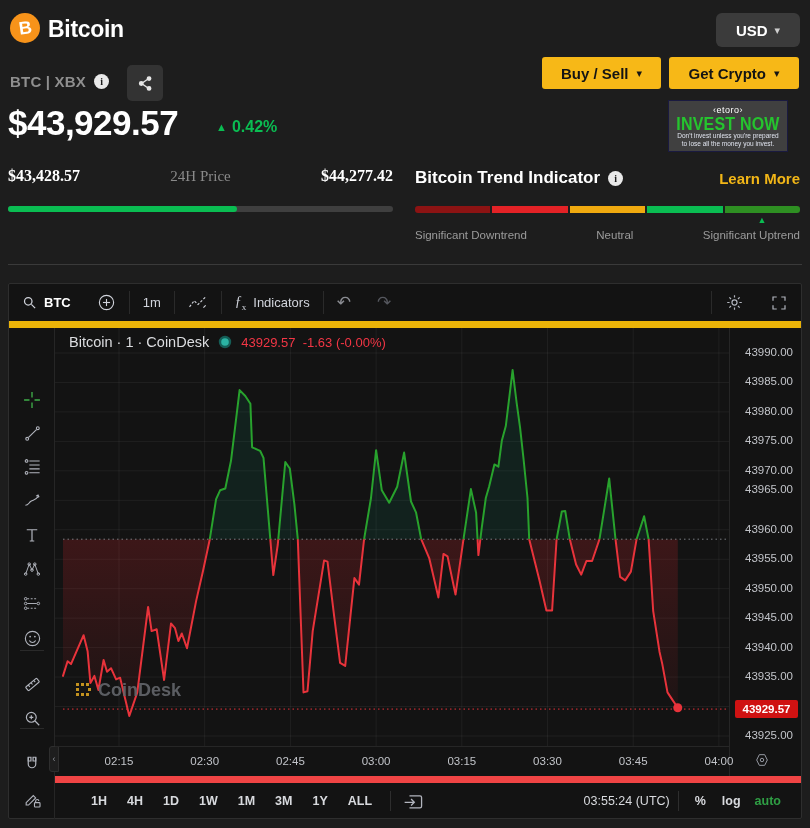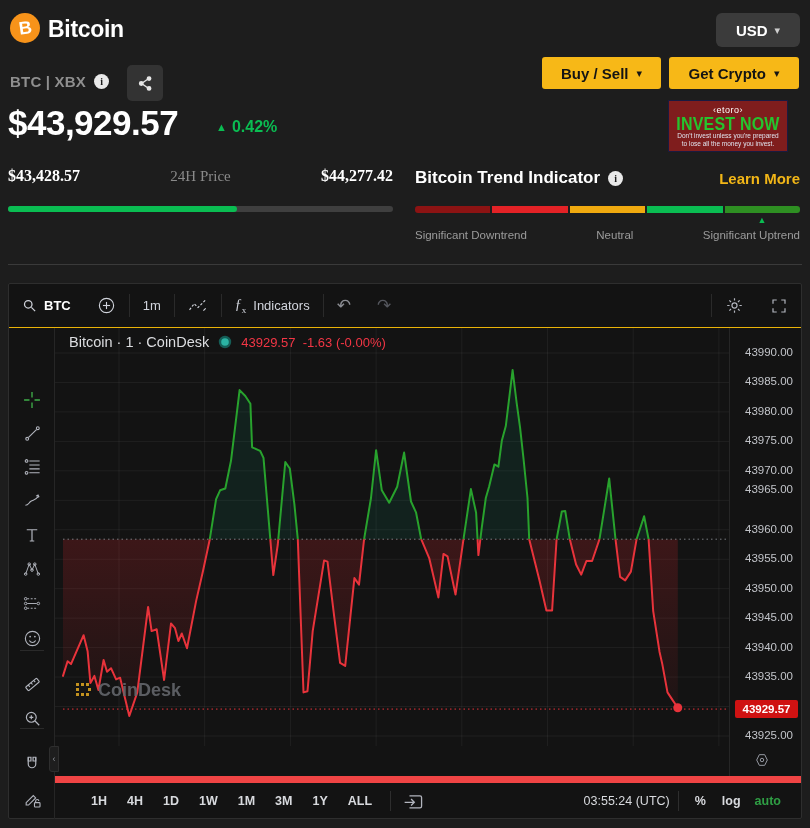--- a/index.html
+++ b/index.html
@@ -25,21 +25,21 @@
   .yellow-btn { position:absolute; top:57px; height:32px; background:#f7b817; border-radius:3px; color:#141414;
     font-size:15px; font-weight:bold; display:flex; align-items:center; justify-content:center; gap:8px; cursor:pointer; }
   .yellow-btn .caret { color:#141414; }
   #buy-sell { left:542px; width:119px; }
   #get-crypto { left:669px; width:130px; }
   .big-price { position:absolute; left:8px; top:103px; font-size:35px; font-weight:bold; letter-spacing:-.5px; }
   .price-change { position:absolute; left:216px; top:118px; color:#0abd52; font-size:16px; font-weight:bold; display:flex; align-items:center; gap:5px; }
   .price-change .tri { font-size:11px; }
 
   
-  .ad { position:absolute; left:668px; top:100px; width:120px; height:52px; background:#7f1d1d; border:1px solid #1a1a40;
+  .ad { position:absolute; left:668px; top:100px; width:120px; height:52px; background:#404040; border:1px solid #1a1a40;
     display:flex; flex-direction:column; align-items:center; justify-content:center; cursor:pointer; }
   .ad-brand { font-size:9px; color:#fff; letter-spacing:.5px; }
   .ad-headline { font-size:16px; font-weight:bold; color:#25c42e; letter-spacing:.2px; line-height:17px; transform:scaleY(1.15); }
   .ad-disc { font-size:6.5px; color:#dfe3ee; line-height:8px; text-align:center; }
 
   
   .range-labels { position:absolute; left:8px; top:167px; width:385px; display:flex; justify-content:space-between; align-items:baseline;font-family:Liberation Serif, serif; }
   .range-low,.range-high { font-size:16px; font-weight:bold; }
   .range-title { font-size:15px; color:#8a8a8a; }
   .range-track { position:absolute; left:8px; top:206px; width:385px; height:6px; border-radius:3px; background:#3f3f3f; }
@@ -51,21 +51,21 @@
   .trend-seg { flex:1; }
   .trend-seg:first-child { border-radius:3px 0 0 3px; }
   .trend-seg:last-child { border-radius:0 3px 3px 0; }
   .trend-marker { position:absolute; top:215px; font-size:9px; }
   .trend-labels { position:absolute; left:415px; top:229px; width:385px; display:flex; justify-content:space-between; }
   .trend-labels span { font-size:11.5px; color:#9b9b9b; }
   .hdr-divider { position:absolute; left:8px; top:264px; width:794px; height:1px; background:#3a3a3a; }
 
   
   .panel { position:absolute; left:8px; top:283px; width:794px; height:536px; background:#131313; border:1px solid #2e2e2e; border-radius:2px; }
-  .tv-toolbar { position:absolute; left:0; top:0; width:792px; height:44px; border-bottom:1px solid #eab308; display:flex; align-items:center;justify-content:space-between; }
+  .tv-toolbar { position:absolute; left:0; top:0; width:792px; height:44px; border-bottom:7px solid #eab308; display:flex; align-items:center;justify-content:space-between; }
   .tv-toolbar .item { display:flex; align-items:center; gap:7px; padding:0 13px; height:44px; cursor:pointer; color:#d1d4dc; }
   .tv-sep { width:1px; height:23px; background:#2a2a2a; }
   .sym { font-size:13px; font-weight:bold; color:#fff; }
   .intv,.ind-label { font-size:13px; color:#d1d4dc; }
   .fx { font-size:14px; color:#d1d4dc; font-family:"Liberation Serif",serif; font-style:italic; }
   .fx sub { font-size:9px; font-style:normal; }
   .arrow-glyph { font-size:17px; line-height:17px; }
   .undo { color:#8b8d93; } .redo { color:#55575e; }
   .tb-right { margin-left:auto; display:flex; align-items:center; }
 
@@ -465,20 +465,30 @@
         <div class="pa-label" style="top: 155px;">43965.00</div>
         <div class="pa-label" style="top: 194.769px;">43960.00</div>
         <div class="pa-label" style="top: 224.231px;">43955.00</div>
         <div class="pa-label" style="top: 253.692px;">43950.00</div>
         <div class="pa-label" style="top: 283.154px;">43945.00</div>
         <div class="pa-label" style="top: 312.615px;">43940.00</div>
         <div class="pa-label" style="top: 342.077px;">43935.00</div>
         <div class="pa-label" style="top: 401px;">43925.00</div>
       </div>
 
+    <div class="time-axis" id="time-axis">
+        <div class="ta-label" style="left: 64px;">02:15</div>
+        <div class="ta-label" style="left: 149.7px;">02:30</div>
+        <div class="ta-label" style="left: 235.4px;">02:45</div>
+        <div class="ta-label" style="left: 321.1px;">03:00</div>
+        <div class="ta-label" style="left: 406.8px;">03:15</div>
+        <div class="ta-label" style="left: 492.5px;">03:30</div>
+        <div class="ta-label" style="left: 578.2px;">03:45</div>
+        <div class="ta-label" style="left: 663.9px;">04:00</div>
+      </div>
 
     <div class="bottom-bar">
       <div id="range-buttons" style="display:flex;align-items:center;margin-left:26px;">
           <span class="range-btn">1H</span>
           <span class="range-btn">4H</span>
           <span class="range-btn">1D</span>
           <span class="range-btn">1W</span>
           <span class="range-btn">1M</span>
           <span class="range-btn">3M</span>
           <span class="range-btn">1Y</span>

